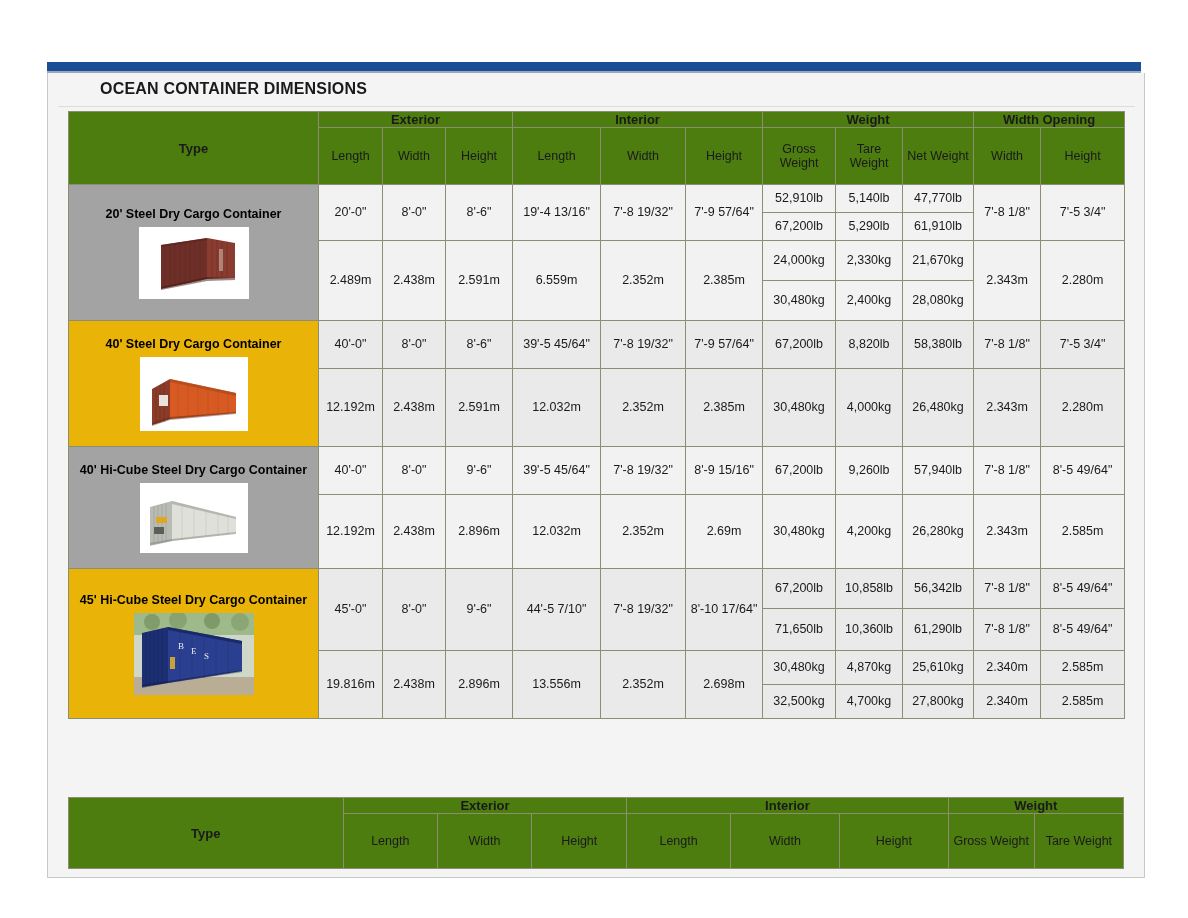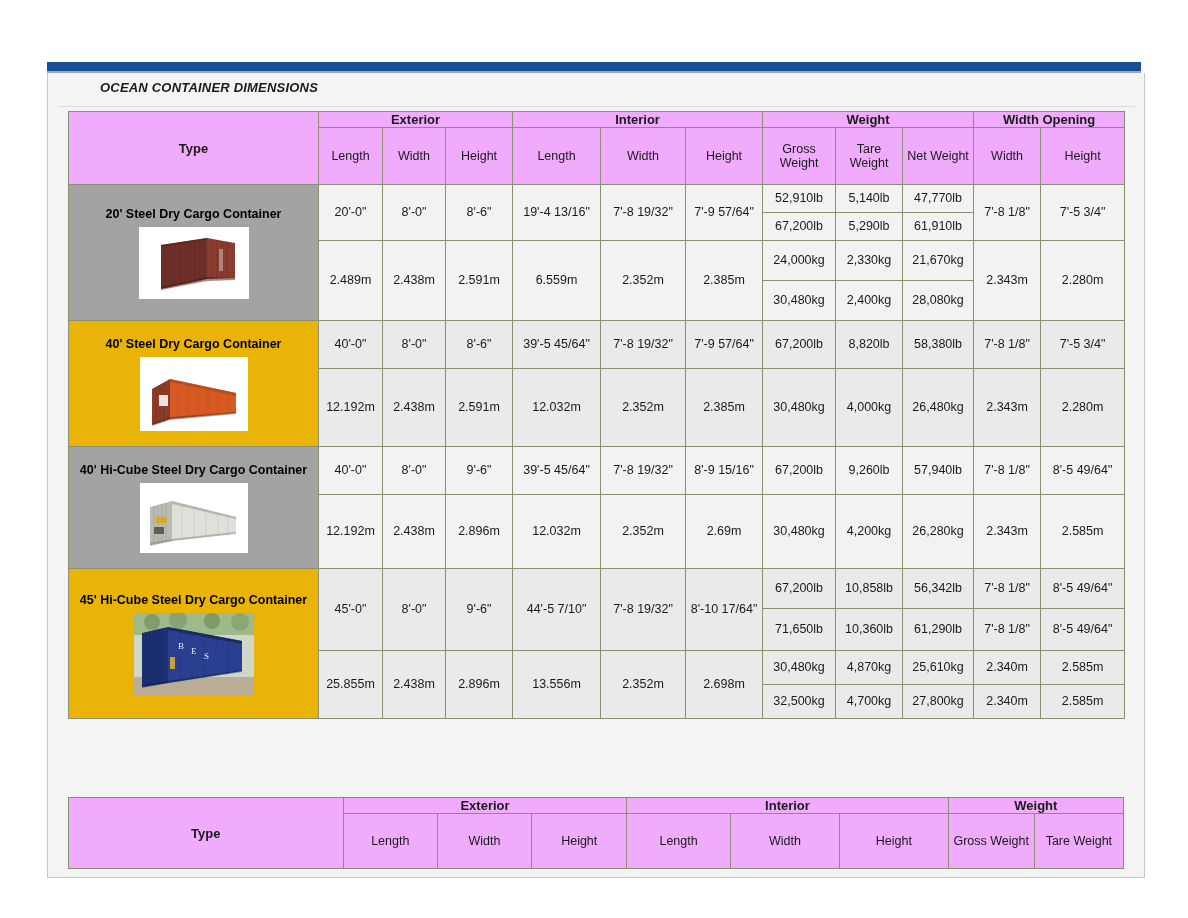--- a/index.html
+++ b/index.html
@@ -26,23 +26,22 @@
   
   .panel{
     position:absolute;left:47px;top:73px;width:1098px;height:805px;
     background:#f4f4f4;
     border:1px solid #c8c8c8;
     border-top:none;
     box-sizing:border-box;
   }
   .panel-title{
     position:absolute;left:52px;top:7px;
-    font-size:13px;font-weight:bold;letter-spacing:.2px;
+    font-size:16px;font-weight:bold;letter-spacing:.2px;
     color:#1a1a1a;
-    font-style:italic;
   }
   .panel-rule{
     position:absolute;left:10px;top:33px;width:1077px;height:1px;
     background:#dcdcdc;
   }
 
   
   table.ctable{
     position:absolute;
     border-collapse:collapse;
@@ -52,21 +51,21 @@
   }
   table.ctable td,table.ctable th{
     border:1px solid #8d8d72;
     padding:0;
     text-align:center;
     vertical-align:middle;
     color:#1a1a1a;
     font-weight:normal;
   }
   table.ctable th{
-    background:#f0abfc;
+    background:#4d7c0f;
     font-weight:bold;
     font-size:13px;
     margin-left:36px;
   }
   table.ctable th.sub{
     font-weight:normal;
     font-size:12.5px;
     line-height:1.15;
   }
   td.cell{background:#f2f2f2;line-height:1.2;}
@@ -372,21 +371,21 @@
         <td class="cell alt">8'-5 49/64"</td>
       </tr>
       <tr>
         <td class="cell alt" style="height:41px">71,650lb</td>
         <td class="cell alt">10,360lb</td>
         <td class="cell alt">61,290lb</td>
         <td class="cell alt">7'-8 1/8"</td>
         <td class="cell alt">8'-5 49/64"</td>
       </tr>
       <tr>
-        <td class="cell alt" rowspan="2">25.855m</td>
+        <td class="cell alt" rowspan="2">19.816m</td>
         <td class="cell alt" rowspan="2">2.438m</td>
         <td class="cell alt" rowspan="2">2.896m</td>
         <td class="cell alt" rowspan="2">13.556m</td>
         <td class="cell alt" rowspan="2">2.352m</td>
         <td class="cell alt" rowspan="2">2.698m</td>
         <td class="cell alt" style="height:33px">30,480kg</td>
         <td class="cell alt">4,870kg</td>
         <td class="cell alt">25,610kg</td>
         <td class="cell alt">2.340m</td>
         <td class="cell alt">2.585m</td>

